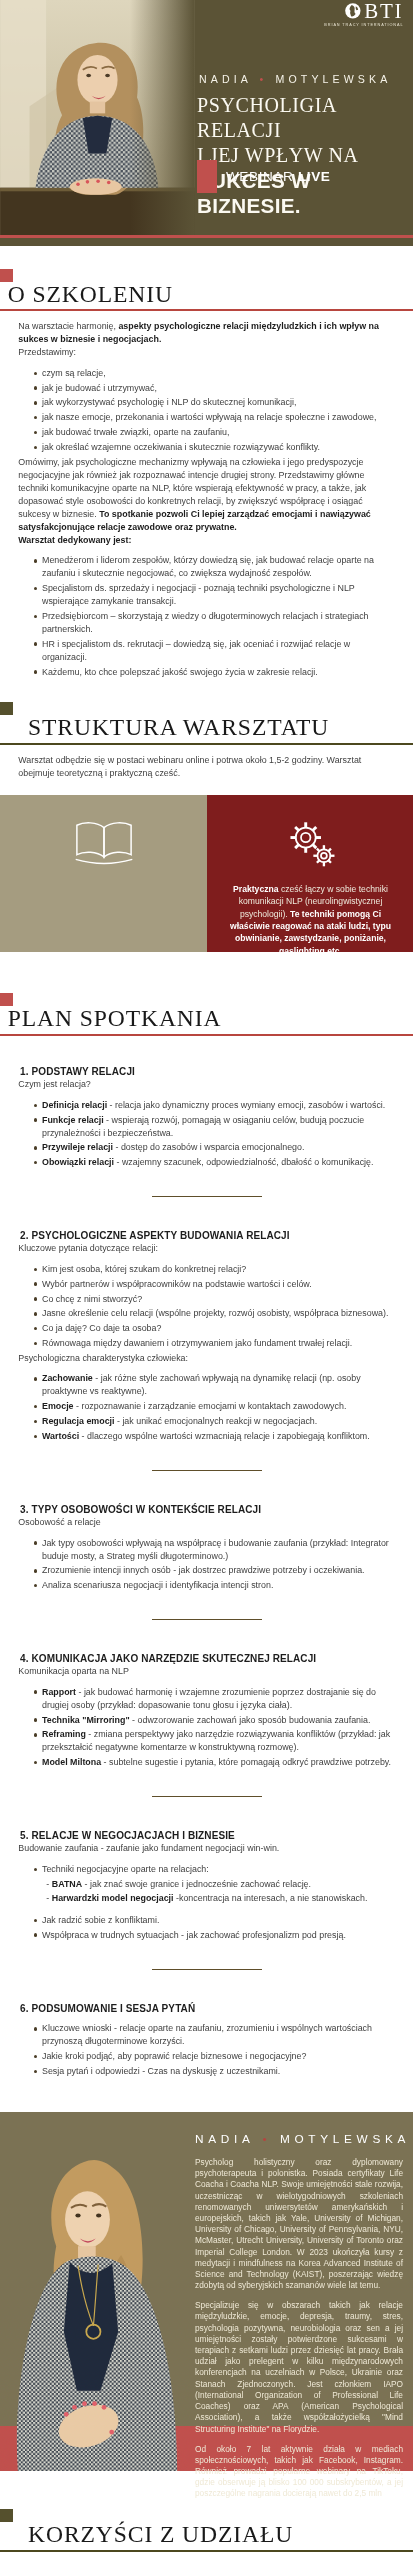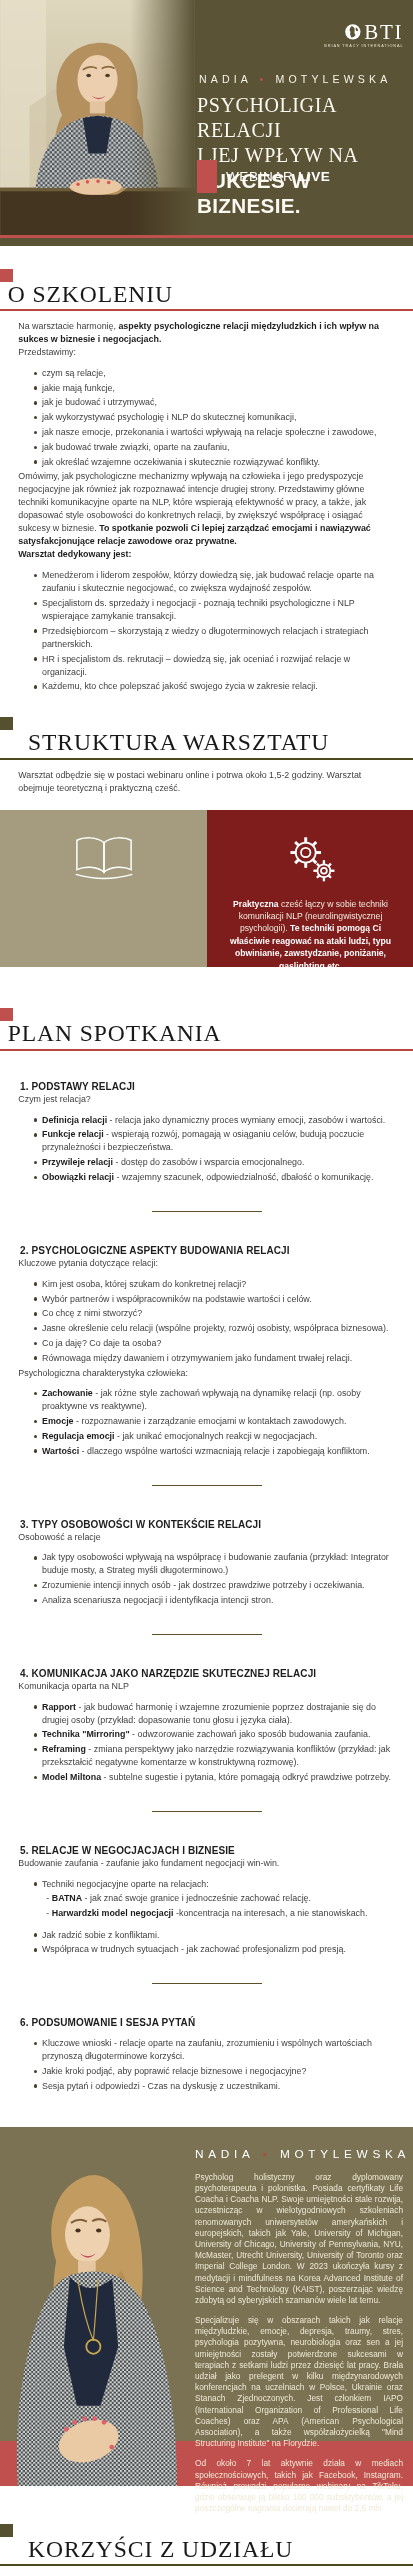--- a/index.html
+++ b/index.html
@@ -3,21 +3,21 @@
 <meta charset="utf-8">
 <style>
   html,body{margin:0;padding:0;background:#fff;}
   .page{position:relative;width:414px;height:2576px;overflow:hidden;background:#fff;
         font-family:"Liberation Sans",sans-serif;color:#3f3f3f;}
 
   
   .header{position:relative;height:246px;background:#5b5336;}
   .header-photo{position:absolute;left:0;top:0;width:195px;height:235px;}
   .header-redline{position:absolute;left:0;top:235px;width:414px;height:3px;background:#c0504d;}
-  .bti-logo{position:absolute;right:10.6px;top:22px;text-align:center;color:#fff;}
+  .bti-logo{position:absolute;right:10.6px;top:1px;text-align:center;color:#fff;}
   .bti-row{display:flex;align-items:center;justify-content:flex-end;gap:2.4px;}
   .bti-text{font-family:"Liberation Serif",serif;font-size:21px;letter-spacing:1.8px;line-height:1;}
   .bti-sub{font-size:3.8px;letter-spacing:0.9px;margin-top:1.2px;color:#e9e4d2;}
   .speaker-name{position:absolute;left:199px;top:73px;color:#f6f3e9;font-size:10.6px;
                 letter-spacing:4.1px;white-space:nowrap;}
   .speaker-name .dot{color:#c0504d;font-size:10.6px;margin:0 1.2px;}
   .header-title{position:absolute;left:197px;top:93px;color:#fbf9f1;
                 font-family:"Liberation Serif",serif;font-size:20px;line-height:25px;letter-spacing:0.6px;}
   .header-title .t3{font-family:"Liberation Sans",sans-serif;font-weight:800;font-size:20.7px;letter-spacing:0.3px;}
   .badge{position:absolute;left:197px;top:160px;display:flex;align-items:center;}
@@ -170,21 +170,20 @@
       </div>
   </div>
 
   <div class="sec-body mt30">
     <p>
       <span>Na warsztacie harmonię, </span><span class="bold-dark">aspekty psychologiczne relacji międzyludzkich i ich wpływ na sukces w biznesie i negocjacjach.</span>
     </p>
     <p class="mt24">Przedstawimy:</p>
     <ul class="blist">
       <li><span>czym są relacje,</span></li>
-      <li><span>jakie mają funkcje,</span></li>
       <li><span>jak je budować i utrzymywać,</span></li>
       <li><span>jak wykorzystywać psychologię i NLP do skutecznej komunikacji,</span></li>
       <li><span>jak nasze emocje, przekonania i wartości wpływają na relacje społeczne i zawodowe,</span></li>
       <li><span>jak budować trwałe związki, oparte na zaufaniu,</span></li>
       <li><span>jak określać wzajemne oczekiwania i skutecznie rozwiązywać konflikty.</span></li>
     </ul>
     <p class="mt24">
       <span>Omówimy, jak psychologiczne mechanizmy wpływają na człowieka i jego predyspozycje negocjacyjne jak również jak rozpoznawać intencje drugiej strony. Przedstawimy główne techniki komunikacyjne oparte na NLP, które wspierają efektywność w pracy, a także, jak dopasować style osobowości do konkretnych relacji, by zwiększyć współpracę i osiągać sukcesy w biznesie. </span><span class="bold-dark">To spotkanie pozwoli Ci lepiej zarządzać emocjami i nawiązywać satysfakcjonujące relacje zawodowe oraz prywatne.</span>
     </p>
     <p class="mt30 bold-dark">Warsztat dedykowany jest:</p>

